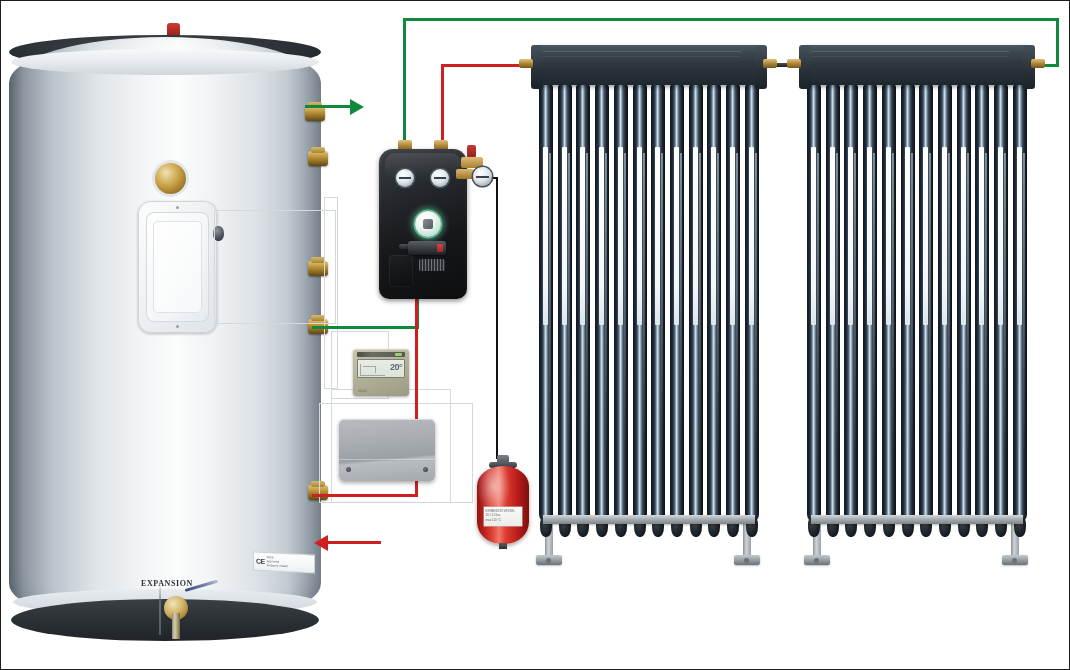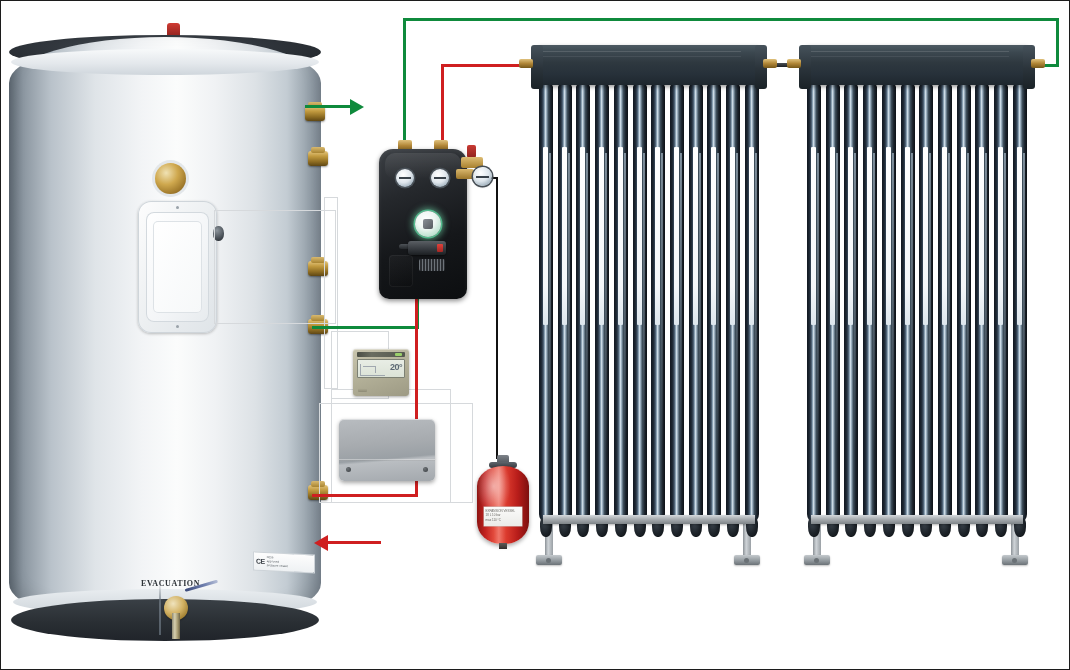--- a/index.html
+++ b/index.html
@@ -434,21 +434,21 @@
 
     <div class="ce-label">
       <span class="ce-mark">CE</span>
       <span class="ce-lines">
         <span>0036</span>
         <span>approved</span>
         <span>pressure vessel</span>
       </span>
     </div>
 
-    <div class="evac-text">EVACUATION</div>
+    <div class="evac-text">EXPANSION</div>
     <div class="evac-valve-plate"></div>
     <div class="evac-valve-stem"></div>
     <div class="evac-handle"></div>
   </div>
 
   <div class="schem" style="left:213px;top:209px;width:120px;height:112px;"></div>
   <div class="schem" style="left:323px;top:196px;width:12px;height:190px;"></div>
   <div class="schem" style="left:318px;top:402px;width:152px;height:98px;"></div>
   <div class="schem" style="left:330px;top:388px;width:118px;height:112px;"></div>
   <div class="schem" style="left:330px;top:330px;width:56px;height:66px;"></div>

